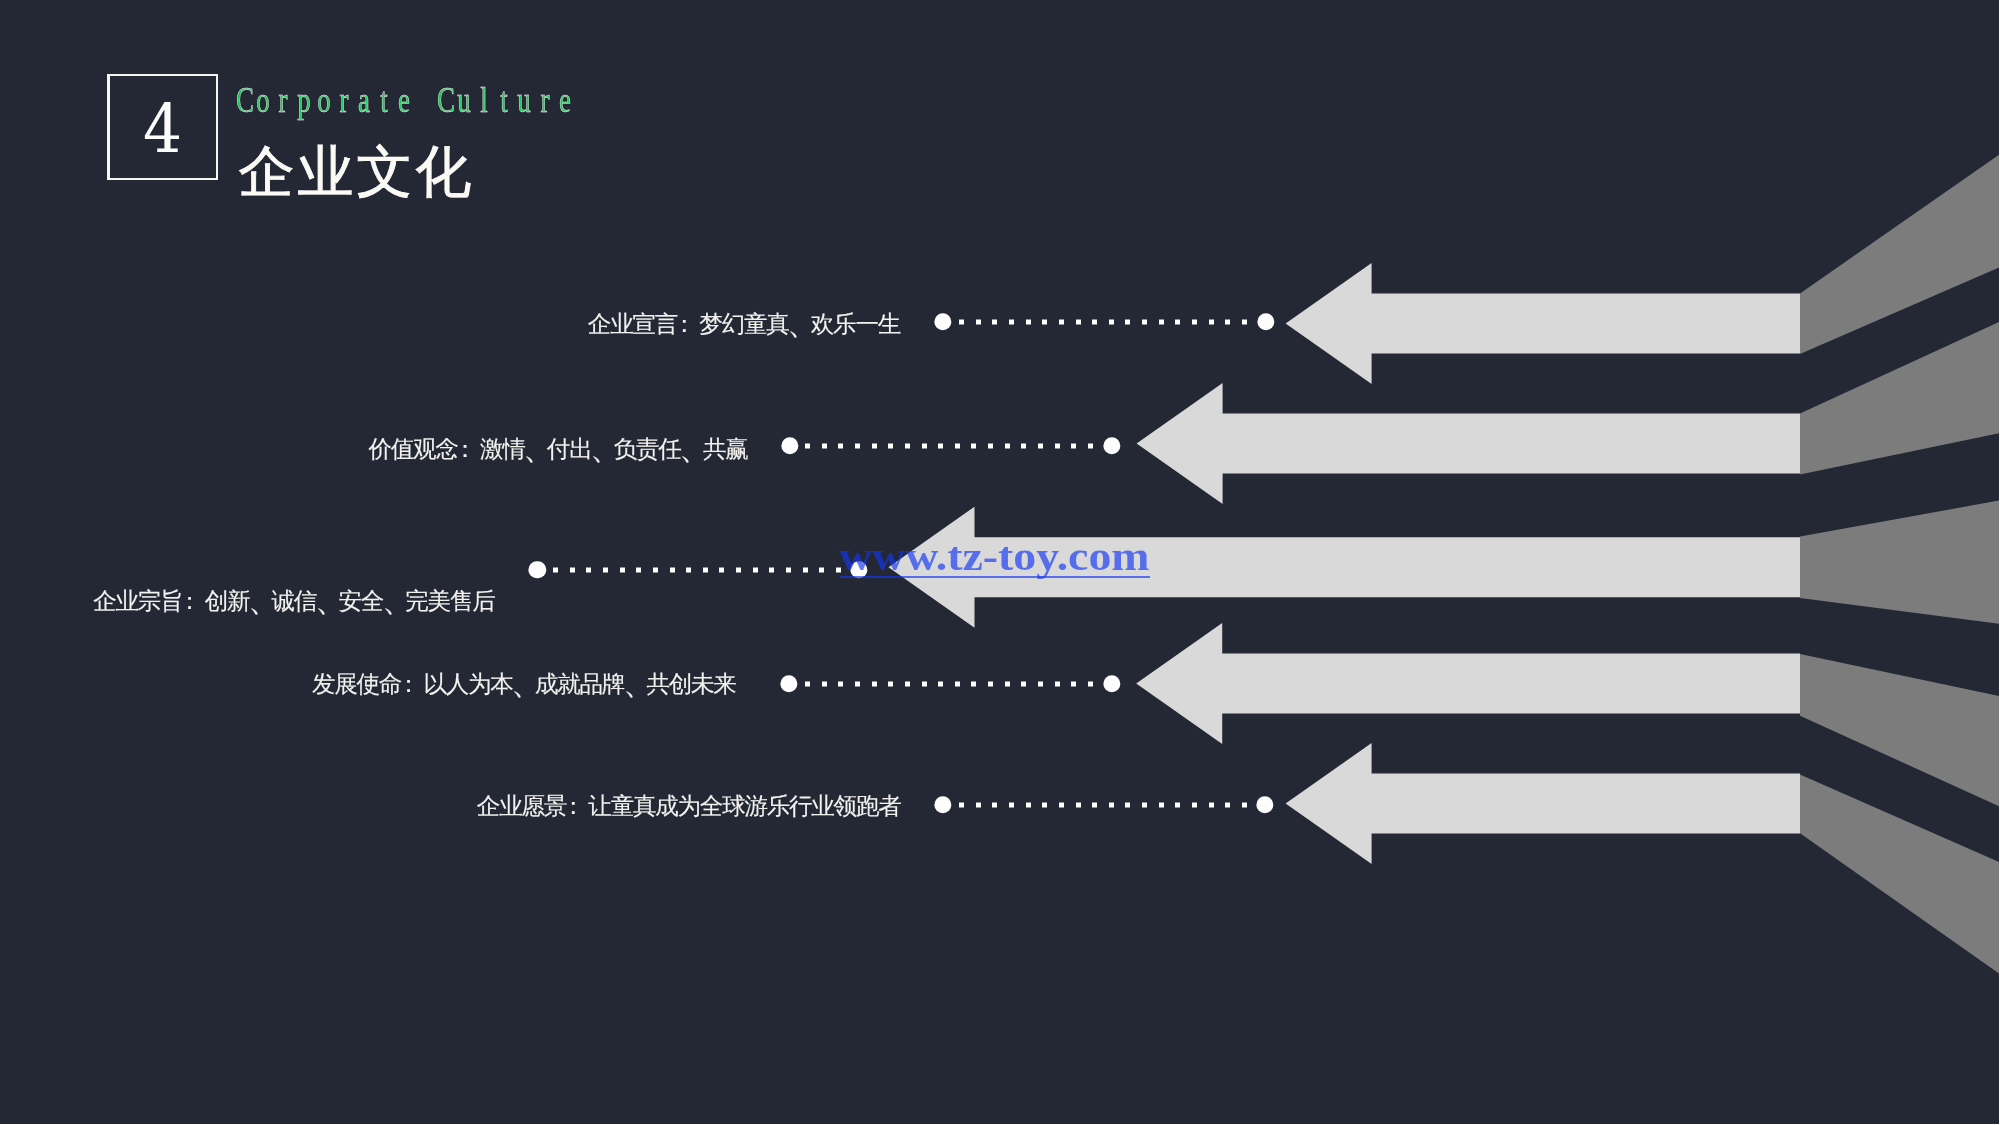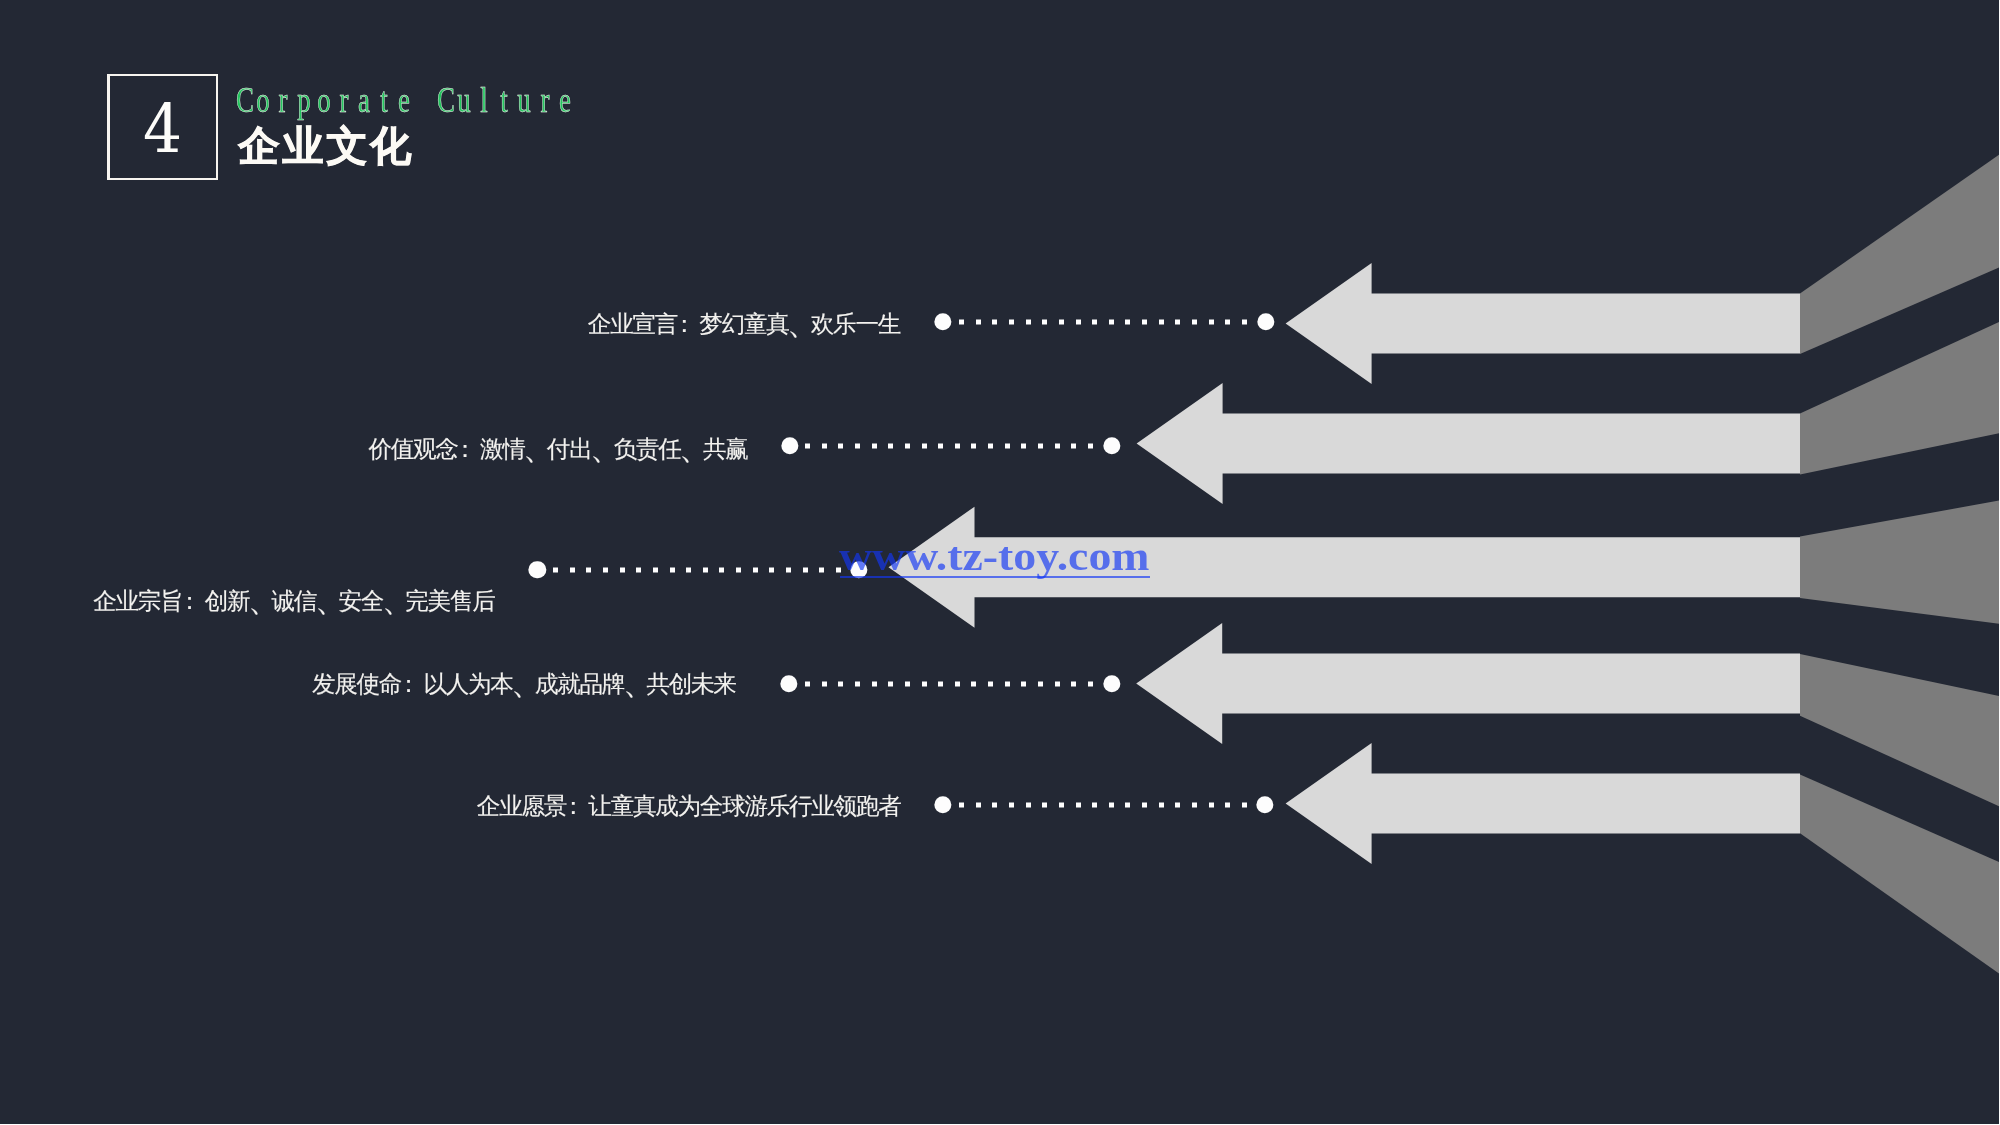--- a/index.html
+++ b/index.html
@@ -30,22 +30,22 @@
   #num-box .e-l{left:0;top:0;width:2.5px;height:106.8px;}
   #num-box .e-r{right:0;top:0;width:2.5px;height:106.8px;}
   #title-en{
     position:absolute;left:233.3px;top:82.3px;
     color:#22c55e;font-family:Liberation Serif, serif;
     font-size:36px;line-height:1;white-space:pre;-webkit-text-stroke:0.5px #f6f4ef;
   }
   #title-en span{display:inline-block;width:20.09px;text-align:center;}
   #title-en span i{display:inline-block;transform:scaleX(0.745);font-style:normal;}
   #title-cn{
-    position:absolute;left:238.5px;top:126px;
-    color:#fcfaf5;font-size:41px;font-weight:700;line-height:1;white-space:pre;-webkit-text-stroke:0.9px #fcfaf5;
+    position:absolute;left:238.5px;top:144px;
+    color:#fcfaf5;font-size:56px;font-weight:400;line-height:1;white-space:pre;-webkit-text-stroke:0.9px #fcfaf5;
     letter-spacing:2.95px;
   }
   .rtext{
     position:absolute;transform:translateY(-50%);margin-top:1.3px;
     color:#f3f2ef;font-size:23.6px;line-height:1;white-space:pre;
     text-align:right;-webkit-text-stroke:0.12px #f3f2ef;
   }
   .rtext span{display:inline-block;width:22.3px;text-align:center;}
   .rtext span.pnc{position:relative;left:-4.5px;}
   .rtext span.pnd{position:relative;left:1.5px;}

